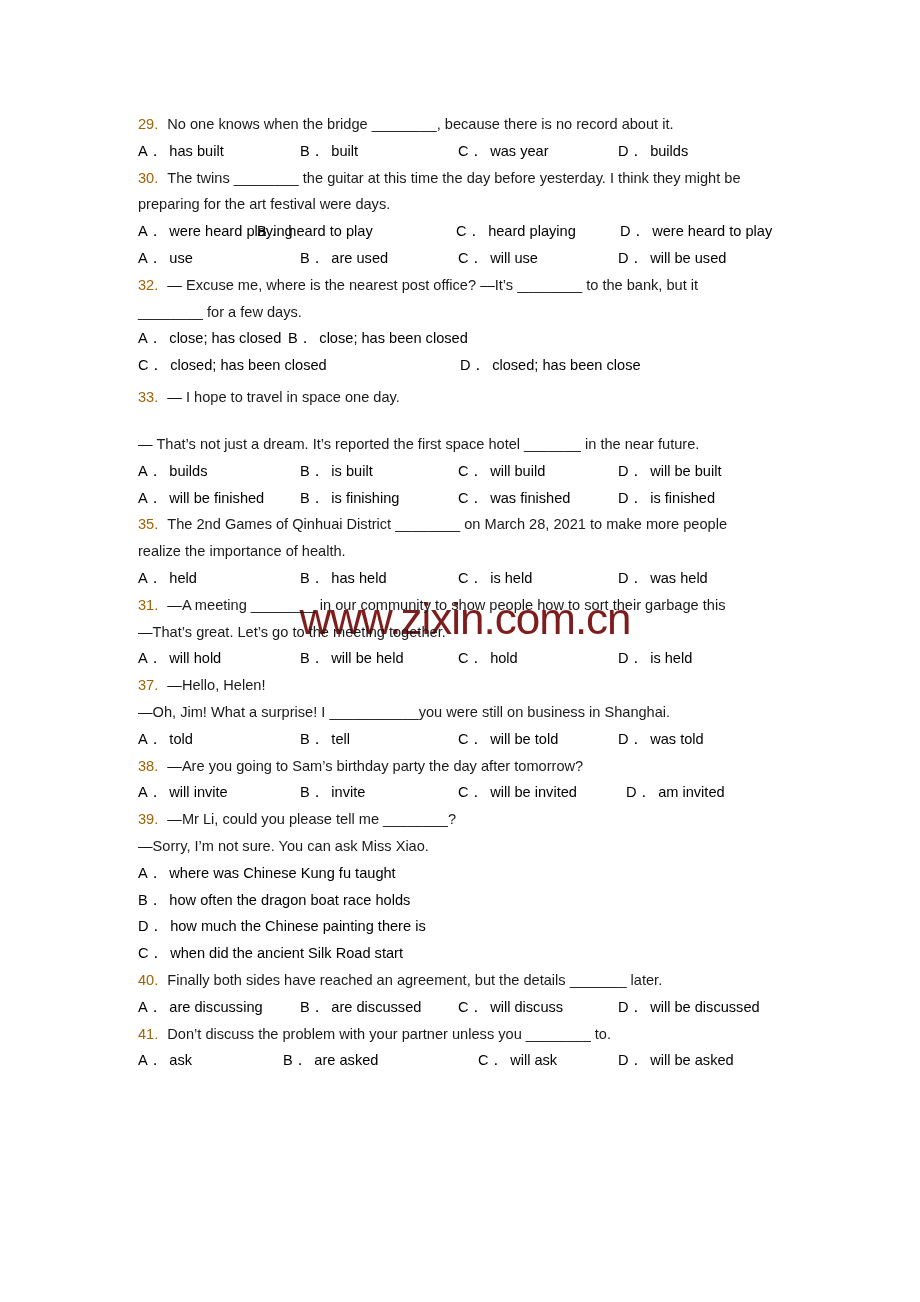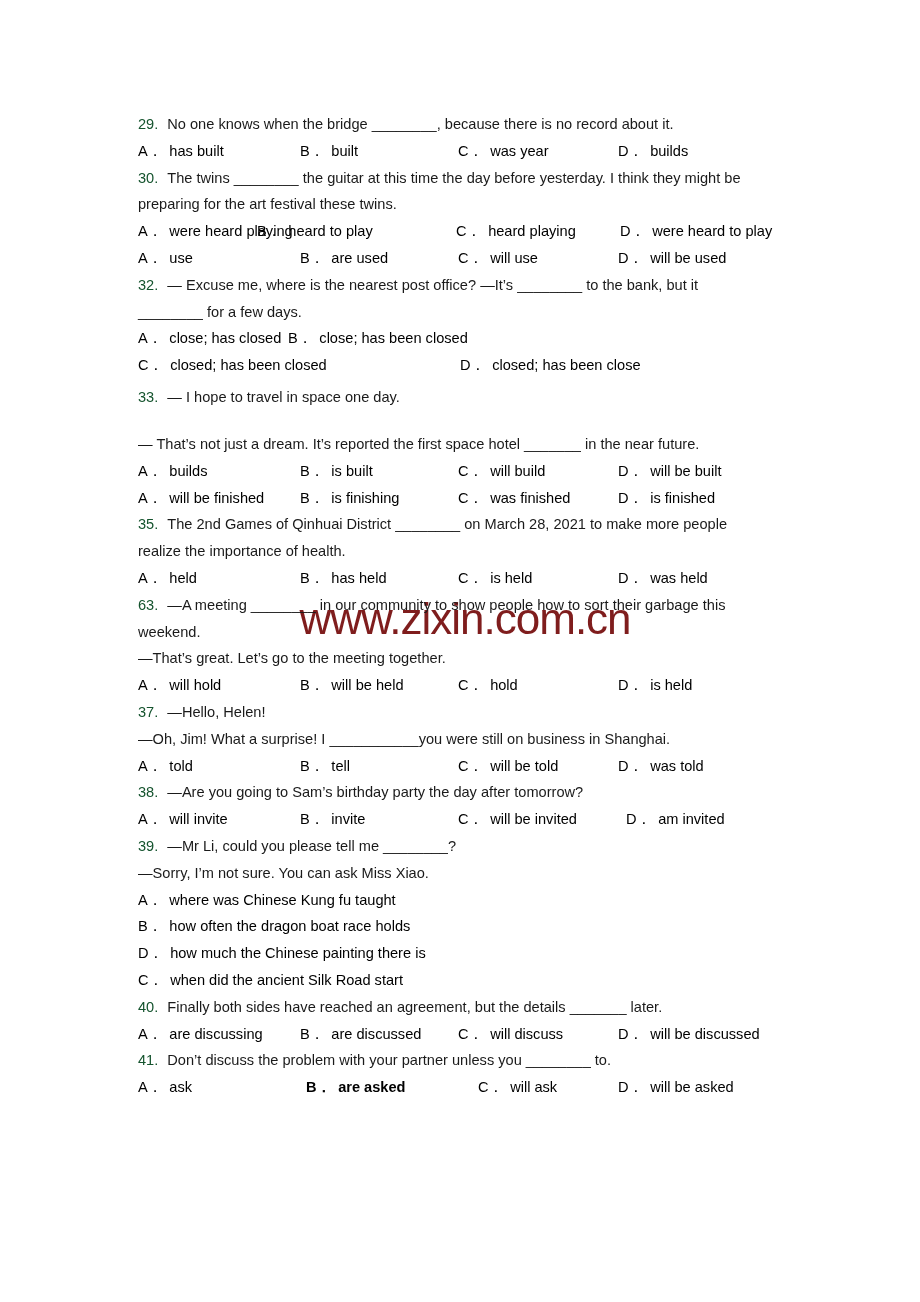--- a/index.html
+++ b/index.html
@@ -40,21 +40,21 @@
     z-index: 2;
   }
   .line {
     position: relative;
     font-size: 14.6px;
     line-height: 26.8px;
     white-space: nowrap;
     color: #1a1a1a;
   }
   .qnum {
-    color: #14532d;
+    color: #a16207;
     font-size: 14.6px;
   }
   .qnum-sp { display: inline-block; width: 9px; }
   .opt {
     position: absolute;
     top: 0;
     font-size: 14.6px;
     white-space: nowrap;
   }
   .optrow {
@@ -78,21 +78,21 @@
 
     <div class="line"><span class="qnum">29.</span><span class="qnum-sp"></span><span>No one knows when the bridge ________, because there is no record about it.</span></div>
     <div class="optrow">
       <span class="opt" style="left:0px;"><span class="ol">A．</span><span class="ol-sp"></span><span>has built</span></span>
       <span class="opt" style="left:162px;"><span class="ol">B．</span><span class="ol-sp"></span><span>built</span></span>
       <span class="opt" style="left:320px;"><span class="ol">C．</span><span class="ol-sp"></span><span>was year</span></span>
       <span class="opt" style="left:480px;"><span class="ol">D．</span><span class="ol-sp"></span><span>builds</span></span>
     </div>
 
     <div class="line"><span class="qnum">30.</span><span class="qnum-sp"></span><span>The twins ________ the guitar at this time the day before yesterday. I think they might be</span></div>
-    <div class="line">preparing for the art festival these twins.</div>
+    <div class="line">preparing for the art festival were days.</div>
     <div class="optrow">
       <span class="opt" style="left:0px;"><span class="ol">A．</span><span class="ol-sp"></span><span>were heard playing</span></span>
       <span class="opt" style="left:119px;"><span class="ol">B．</span><span class="ol-sp"></span><span>heard to play</span></span>
       <span class="opt" style="left:318px;"><span class="ol">C．</span><span class="ol-sp"></span><span>heard playing</span></span>
       <span class="opt" style="left:482px;"><span class="ol">D．</span><span class="ol-sp"></span><span>were heard to play</span></span>
     </div>
 
     <div class="optrow">
       <span class="opt" style="left:0px;"><span class="ol">A．</span><span class="ol-sp"></span><span>use</span></span>
       <span class="opt" style="left:162px;"><span class="ol">B．</span><span class="ol-sp"></span><span>are used</span></span>
@@ -129,22 +129,21 @@
 
     <div class="line"><span class="qnum">35.</span><span class="qnum-sp"></span><span>The 2nd Games of Qinhuai District ________ on March 28, 2021 to make more people</span></div>
     <div class="line">realize the importance of health.</div>
     <div class="optrow">
       <span class="opt" style="left:0px;"><span class="ol">A．</span><span class="ol-sp"></span><span>held</span></span>
       <span class="opt" style="left:162px;"><span class="ol">B．</span><span class="ol-sp"></span><span>has held</span></span>
       <span class="opt" style="left:320px;text-align:center;"><span class="ol">C．</span><span class="ol-sp"></span><span>is held</span></span>
       <span class="opt" style="left:480px;"><span class="ol">D．</span><span class="ol-sp"></span><span>was held</span></span>
     </div>
 
-    <div class="line"><span class="qnum">63.</span><span class="qnum-sp"></span><span>—A meeting ________ in our community to show people how to sort their garbage this</span></div>
-    <div class="line">weekend.</div>
+    <div class="line"><span class="qnum">31.</span><span class="qnum-sp"></span><span>—A meeting ________ in our community to show people how to sort their garbage this</span></div>
     <div class="line">—That’s great. Let’s go to the meeting together.</div>
     <div class="optrow">
       <span class="opt" style="left:0px;"><span class="ol">A．</span><span class="ol-sp"></span><span>will hold</span></span>
       <span class="opt" style="left:162px;"><span class="ol">B．</span><span class="ol-sp"></span><span>will be held</span></span>
       <span class="opt" style="left:320px;"><span class="ol">C．</span><span class="ol-sp"></span><span>hold</span></span>
       <span class="opt" style="left:480px;"><span class="ol">D．</span><span class="ol-sp"></span><span>is held</span></span>
     </div>
 
     <div class="line"><span class="qnum">37.</span><span class="qnum-sp"></span><span>—Hello, Helen!</span></div>
     <div class="line">—Oh, Jim! What a surprise! I ___________you were still on business in Shanghai.</div>
@@ -182,19 +181,19 @@
     <div class="optrow">
       <span class="opt" style="left:0px;"><span class="ol">A．</span><span class="ol-sp"></span><span>are discussing</span></span>
       <span class="opt" style="left:162px;"><span class="ol">B．</span><span class="ol-sp"></span><span>are discussed</span></span>
       <span class="opt" style="left:320px;"><span class="ol">C．</span><span class="ol-sp"></span><span>will discuss</span></span>
       <span class="opt" style="left:480px;"><span class="ol">D．</span><span class="ol-sp"></span><span>will be discussed</span></span>
     </div>
 
     <div class="line"><span class="qnum">41.</span><span class="qnum-sp"></span><span>Don’t discuss the problem with your partner unless you ________ to.</span></div>
     <div class="optrow">
       <span class="opt" style="left:0px;"><span class="ol">A．</span><span class="ol-sp"></span><span>ask</span></span>
-      <span class="opt" style="left:168px;font-weight:bold;"><span class="ol">B．</span><span class="ol-sp"></span><span>are asked</span></span>
+      <span class="opt" style="left:145px;"><span class="ol">B．</span><span class="ol-sp"></span><span>are asked</span></span>
       <span class="opt" style="left:332px;margin-left:8px;"><span class="ol">C．</span><span class="ol-sp"></span><span>will ask</span></span>
       <span class="opt" style="left:480px;"><span class="ol">D．</span><span class="ol-sp"></span><span>will be asked</span></span>
     </div>
 
   </div>
 </div>
 
 </body></html>

